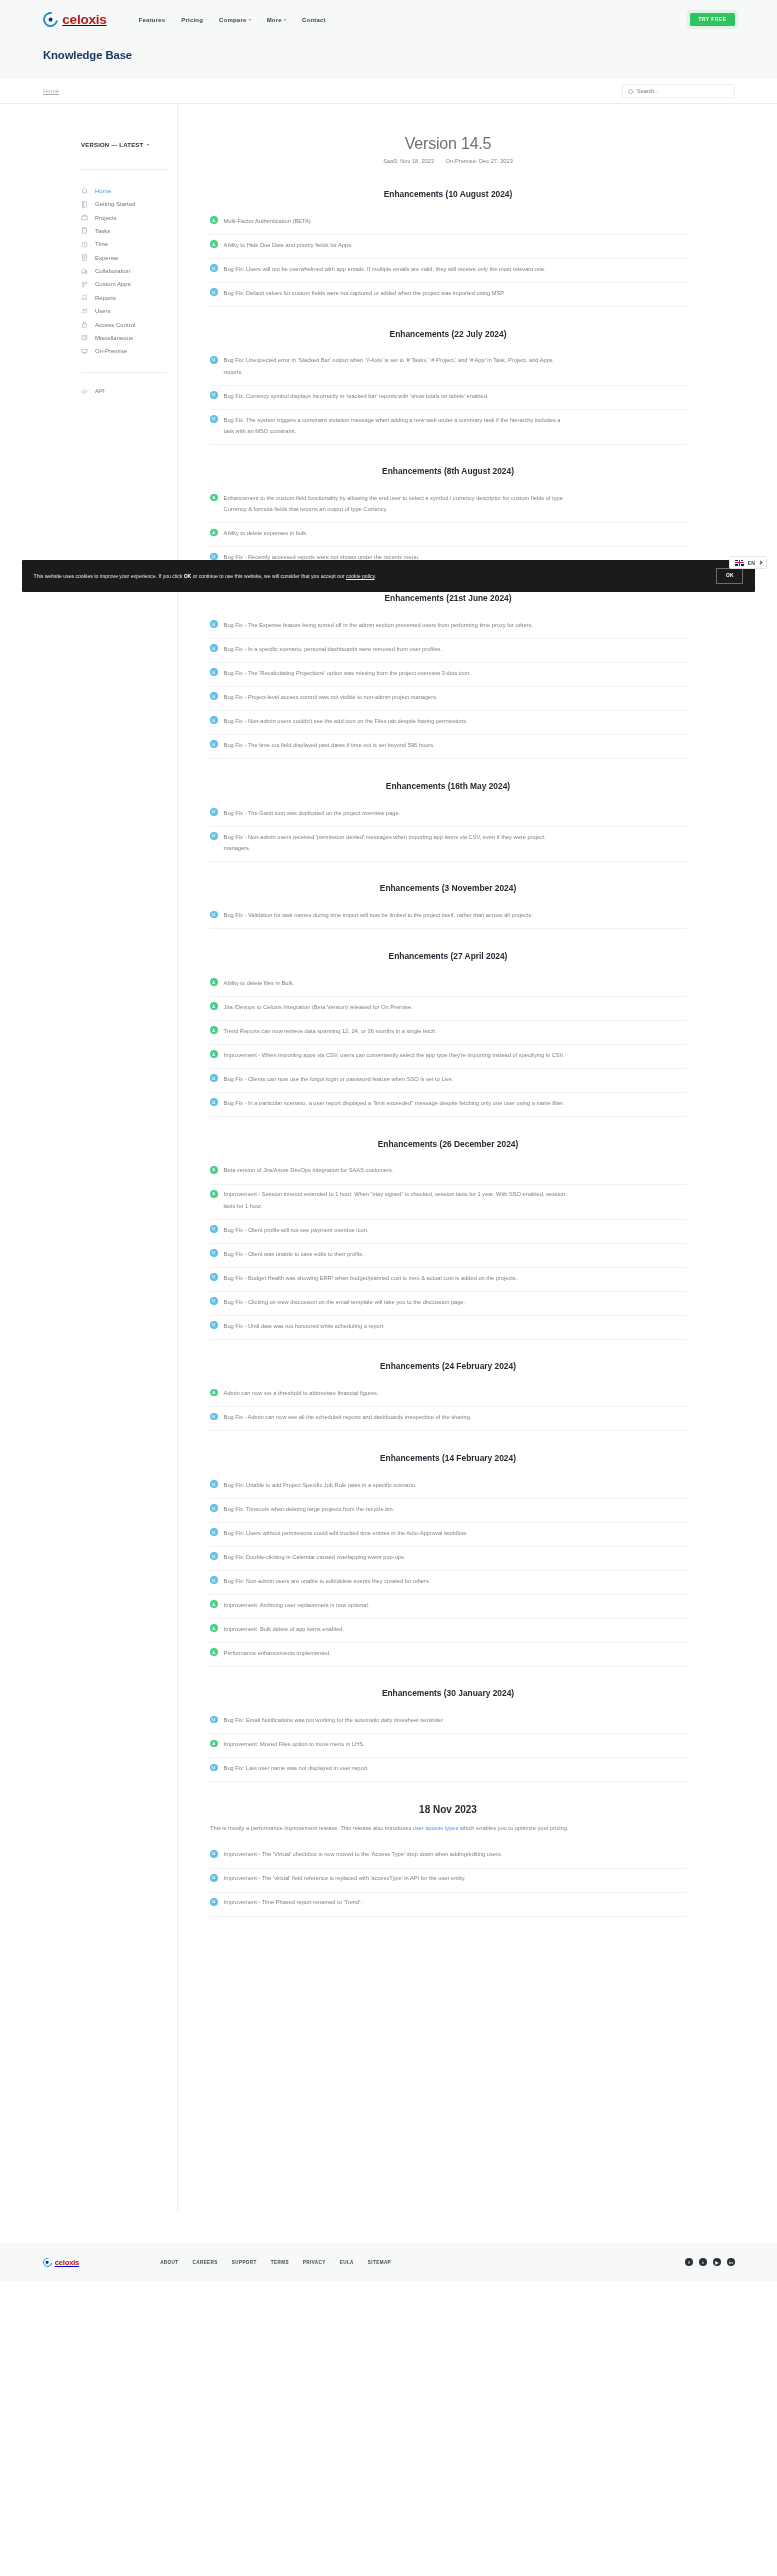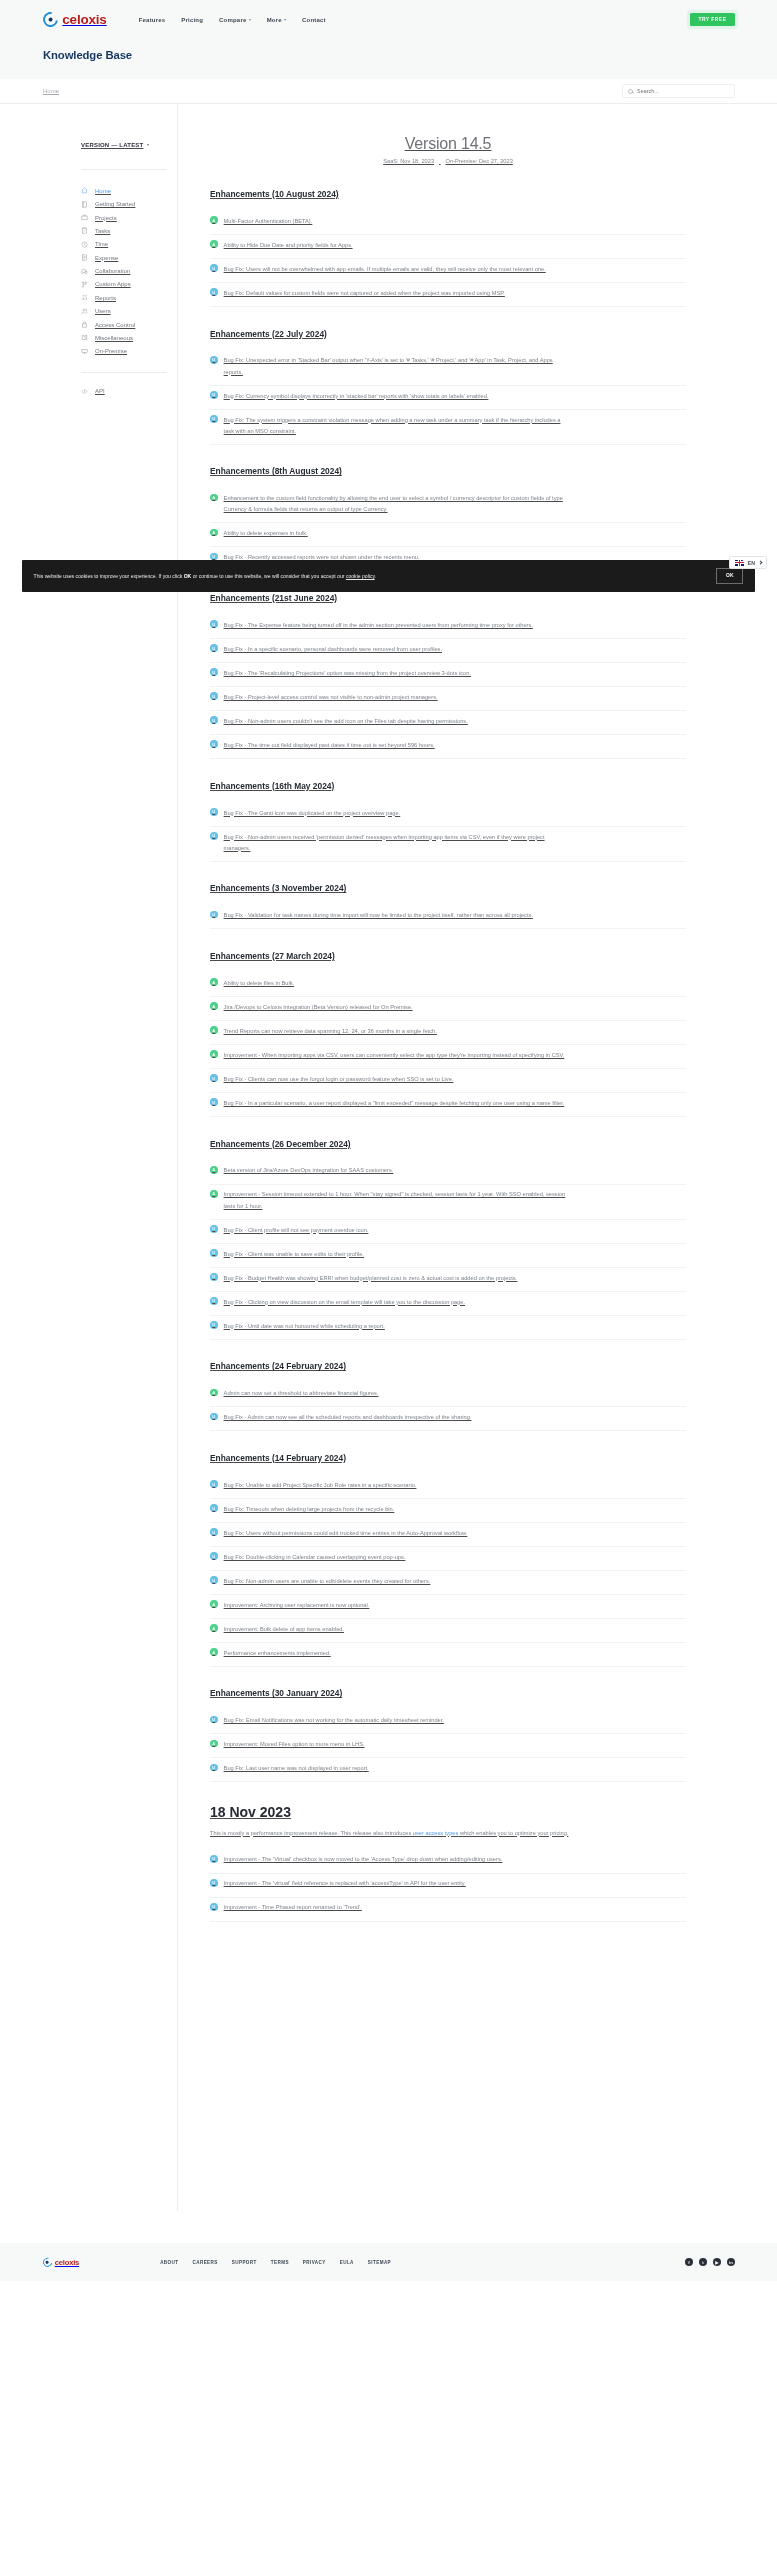--- a/index.html
+++ b/index.html
@@ -90,21 +90,21 @@
   .mag {
     width: 4.9px; height: 4.9px; border: 0.8px solid #b7bcc1; border-radius: 50%;
     position: relative; flex: none;
   }
   .mag::after {
     content: ""; position: absolute; width: 2.2px; height: 0.8px;
     background: #b7bcc1; transform: rotate(45deg); right: -1.6px; bottom: 0;
   }
 
   
-  .page { display: flex; align-items: flex-start; background: #fff; text-decoration: underline; }
+  .page { display: flex; align-items: flex-start; background: #fff; }
   .sidebar {
     width: 178px; flex: none;
     border-right: 0.5px solid #ececec;
     padding: 38px 0 43px 81px;
     min-height: 2107px;
   }
   .verbox {
     font-size: 6px; font-weight: 700; color: #2b3038;
     letter-spacing: 0.2px; display: flex; align-items: center; gap: 3.8px;
     margin-bottom: 20.5px;
@@ -129,25 +129,27 @@
   }
   .doc-sub {
     text-align: center; font-size: 5.7px; color: #7e848a;
     margin-top: 4.9px; margin-bottom: 25px;
   }
   .doc-sub span { margin: 0 4.9px; }
 
   h2.section {
     font-size: 8.4px; font-weight: 700; color: #262b33;
     margin: 21.6px 0 12px;
+    text-align: center;
   }
   h2.section:first-of-type { margin-top: 0; }
   h3.section-sm {
-    font-size: 14px; font-weight: 700; color: #262b33;
+    font-size: 10px; font-weight: 700; color: #262b33;
     margin: 21.6px 0 7.6px;
+    text-align: center;
   }
   p.release-note {
     font-size: 5.7px; line-height: 1.95; color: #7c8289;
     margin-bottom: 10.8px;
   }
   p.release-note a { color: #4a97e8; text-decoration: none; }
 
   ul.items { list-style: none; }
   ul.items li {
     display: flex; align-items: flex-start; gap: 6px;
@@ -523,21 +525,21 @@
             <span class="itxt">Bug Fix - Non-admin users received 'permission denied' messages when importing app items via CSV, even if they were project managers.</span>
           </li>
         </ul>
         <h2 class="section">Enhancements (3 November 2024)</h2>
         <ul class="items">
           <li>
             <span class="badge u">U</span>
             <span class="itxt">Bug Fix - Validation for task names during time import will now be limited to the project itself, rather than across all projects.</span>
           </li>
         </ul>
-        <h2 class="section">Enhancements (27 March 2024)</h2>
+        <h2 class="section">Enhancements (27 April 2024)</h2>
         <ul class="items">
           <li>
             <span class="badge a">A</span>
             <span class="itxt">Ability to delete files in Bulk.</span>
           </li>
           <li>
             <span class="badge a">A</span>
             <span class="itxt">Jira /Devops to Celoxis Integration (Beta Version) released for On Premise.</span>
           </li>
           <li>

